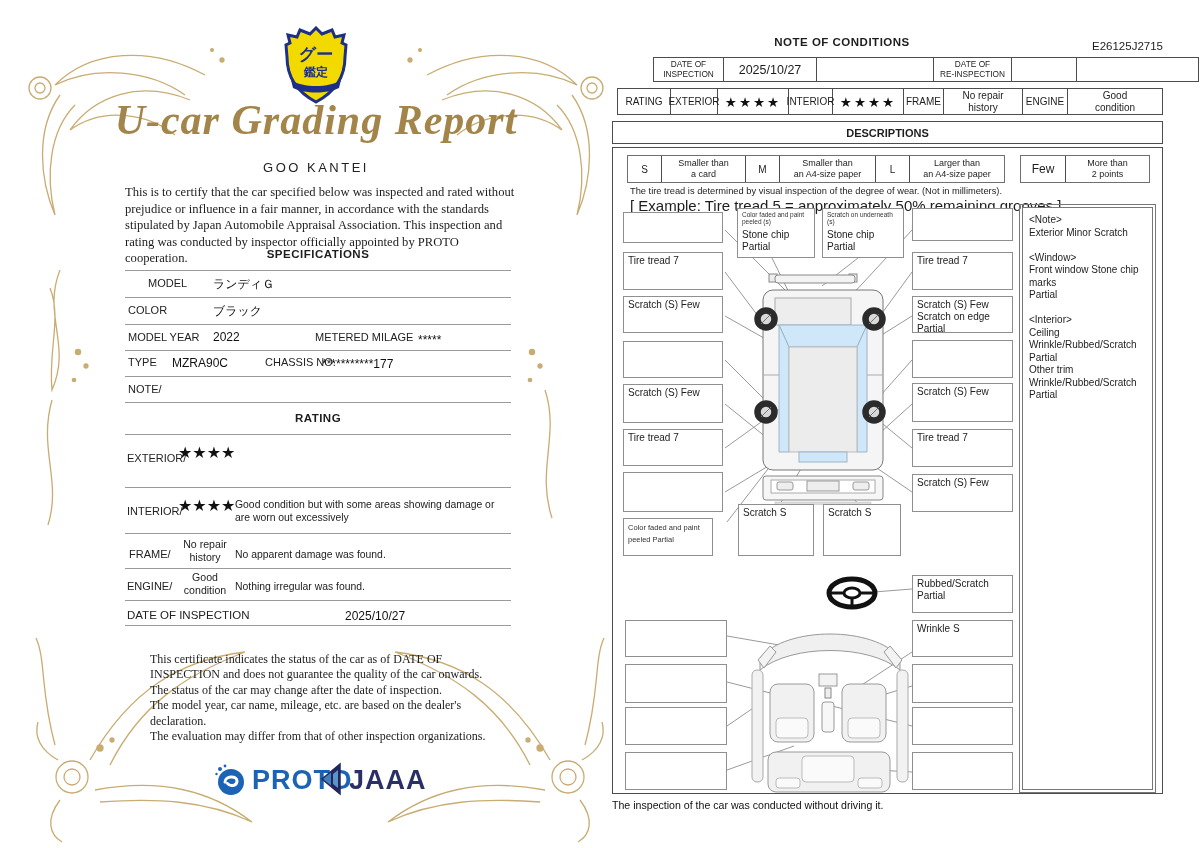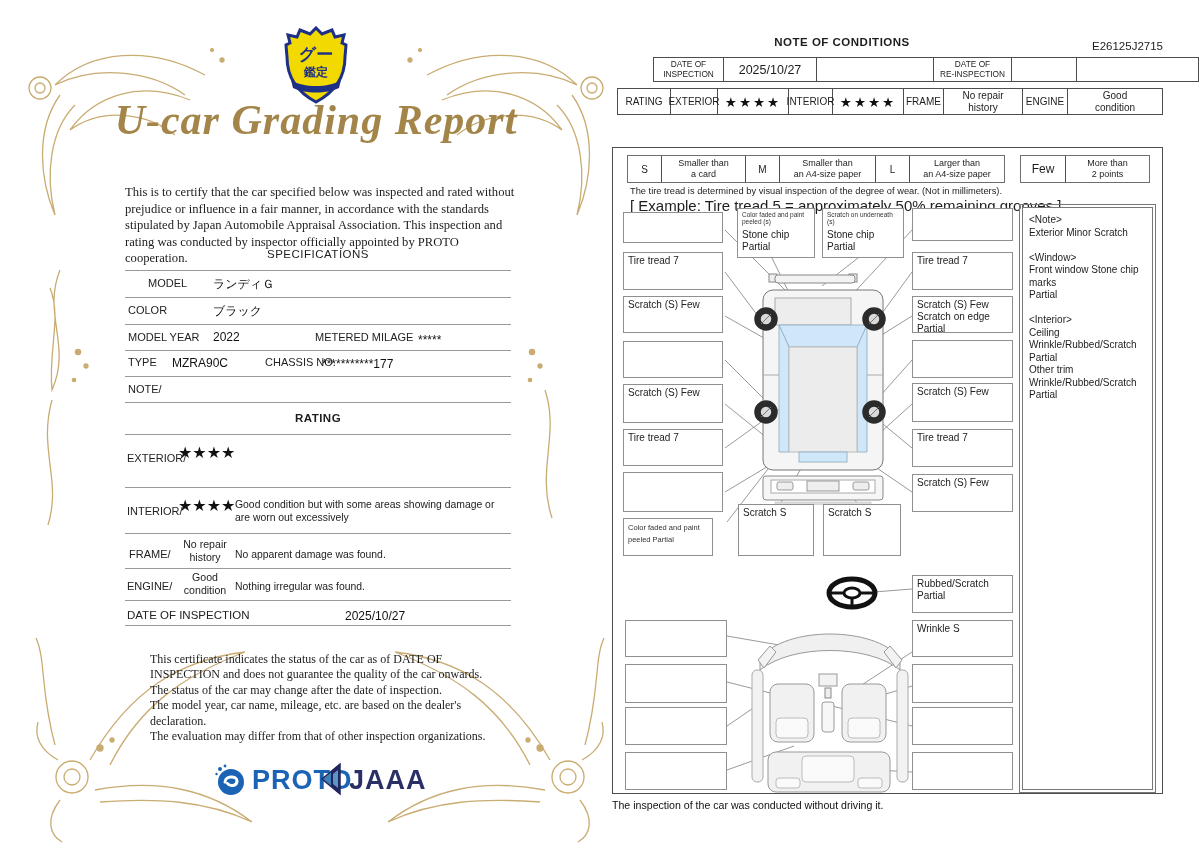--- a/index.html
+++ b/index.html
@@ -65,23 +65,24 @@
   </svg>
 
   <svg class="abs" style="left:283px;top:26px;width:66px;height:78px;" viewBox="0 0 66 78">
     <path d="M33,2 L39,8 L49,4 L52,11 L61,9 L59,17 L63,19 L62,31 C62,53 50,67 33,76 C16,67 4,53 4,31 L3,19 L7,17 L5,9 L14,11 L17,4 L27,8 Z" fill="#f2da00" stroke="#1d2f87" stroke-width="3"></path>
     <text x="33" y="34" text-anchor="middle" font-size="17" font-weight="bold" fill="#1d2f87" font-family="Liberation Sans, sans-serif">グー</text>
     <text x="33" y="50" text-anchor="middle" font-size="12" font-weight="bold" fill="#1d2f87" font-family="Liberation Sans, sans-serif">鑑定</text>
     <path d="M8,54 C20,62 46,62 58,54 L56,62 C44,68 22,68 10,62 Z" fill="#1d2f87"></path>
   </svg>
 
   <div class="abs serif gold" style="left:60px;top:96px;width:512px;text-align:center;font-size:42px;font-style:italic;font-weight:bold;letter-spacing:1px;">U-car Grading Report</div>
+  <div class="abs sans" style="left:60px;top:160px;width:512px;text-align:center;font-size:13px;letter-spacing:2.5px;color:#222;">GOO KANTEI</div>
   <div class="abs serif" style="left:125px;top:184px;width:392px;font-size:12.6px;line-height:16.6px;color:#1c1c1c;">This is to certify that the car specified below was inspected and rated without prejudice or influence in a fair manner, in accordance with the standards stipulated by Japan Automobile Appraisal Association. This inspection and rating was conducted by inspector officially appointed by PROTO cooperation.</div>
 
-  <div class="abs sans" style="left:125px;top:248px;width:386px;text-align:center;font-size:11.5px;font-weight:normal;letter-spacing:0.5px;">SPECIFICATIONS</div>
+  <div class="abs sans" style="left:125px;top:248px;width:386px;text-align:center;font-size:11.5px;font-weight:bold;letter-spacing:0.5px;">SPECIFICATIONS</div>
   <div class="hline" style="left:125px;top:270px;width:386px;"></div>
   <div class="hline" style="left:125px;top:297px;width:386px;"></div>
   <div class="hline" style="left:125px;top:324px;width:386px;"></div>
   <div class="hline" style="left:125px;top:350px;width:386px;"></div>
   <div class="hline" style="left:125px;top:376px;width:386px;"></div>
   <div class="hline" style="left:125px;top:402px;width:386px;"></div>
 
   <span class="spec-label" style="left:148px;top:277px;">MODEL</span>
   <span class="spec-value" style="left:213px;top:276px;">ランディＧ</span>
   <span class="spec-label" style="left:128px;top:304px;">COLOR</span>
@@ -169,20 +170,23 @@
     <div class="cell" style="width:44px;font-size:10px;">INTERIOR</div>
     <div class="cell stars" style="width:71px;font-size:13.5px;letter-spacing:2px;">★★★★</div>
     <div class="cell" style="width:40px;font-size:10px;">FRAME</div>
     <div class="cell" style="width:79px;font-size:10px;line-height:1.2;">No repair
 history</div>
     <div class="cell" style="width:45px;font-size:10px;">ENGINE</div>
     <div class="cell" style="flex:1;font-size:10px;line-height:1.2;">Good
 condition</div>
   </div>
 
+  <div class="abs sans" style="left:612px;top:121px;width:551px;height:23px;border:1.3px solid #4d4d4d;display:flex;align-items:center;justify-content:center;">
+    <span style="font-size:11px;font-weight:bold;">DESCRIPTIONS</span>
+  </div>
   <div class="abs" style="left:612px;top:147px;width:551px;height:647px;border:1.3px solid #4d4d4d;background:#fff;"></div>
 
   <div class="tbl" style="left:627px;top:155px;width:378px;height:28px;border-color:#6f6f6f;">
     <div class="cell" style="width:34px;font-size:10px;">S</div>
     <div class="cell" style="width:84px;font-size:9px;line-height:1.2;">Smaller than
 a card</div>
     <div class="cell" style="width:34px;font-size:10px;">M</div>
     <div class="cell" style="width:96px;font-size:9px;line-height:1.2;">Smaller than
 an A4-size paper</div>
     <div class="cell" style="width:34px;font-size:10px;">L</div>

